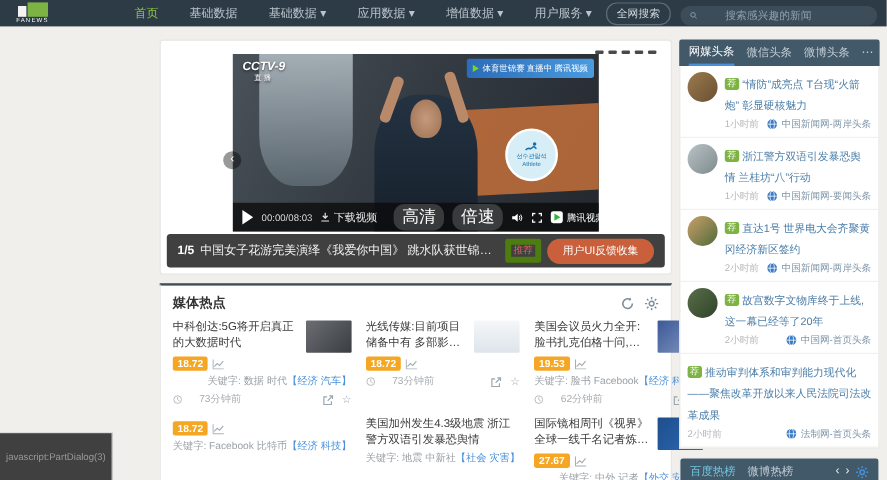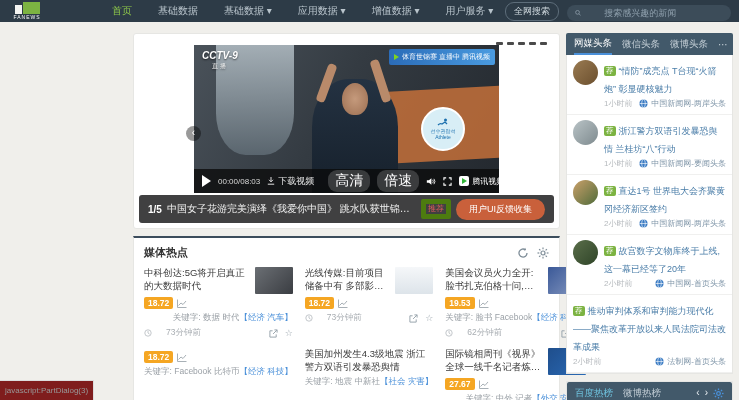--- a/index.html
+++ b/index.html
@@ -95,21 +95,21 @@
   .ni-badge{display:inline-block;background:#7cb342;color:#fff;font-size:7.5px;border-radius:2px;padding:0 2px;line-height:10px;margin-right:3px;vertical-align:1px;}
   .ni-title{display:inline;color:#4a7da8;font-size:9px;line-height:1.35;}
   .ni-meta{display:flex;justify-content:space-between;align-items:center;margin-top:2px;}
   .ni-time{color:#b5b9bd;font-size:8px;}
   .ni-src{display:flex;align-items:center;gap:3px;color:#7f95a8;font-size:8px;white-space:nowrap;}
   
   .hot-card{margin-top:7px;background:#fff;border:1px solid #e6e6e3;box-sizing:border-box;}
   .hot-head-icons{margin-left:auto;display:flex;align-items:center;gap:5px;}
   .hot-arrow{color:#e8eef2;font-size:10px;cursor:pointer;line-height:10px;}
   
-  .status-bar{position:absolute;left:0;bottom:0;background:#7f1d1d;border:1px solid #ddd;border-left:none;border-bottom:none;color:#999;font-size:8px;padding:5px 5px;z-index:40;}
+  .status-bar{position:absolute;left:0;bottom:0;background:#404040;border:1px solid #ddd;border-left:none;border-bottom:none;color:#999;font-size:8px;padding:15px 5px;z-index:40;}
   svg{display:block;}
 </style>
 </head>
 <body>
 
 <div class="navbar">
   <div class="logo">
     <div class="logo-squares">
       <div class="logo-sq-white"></div>
         <div class="logo-sq-green"></div>

